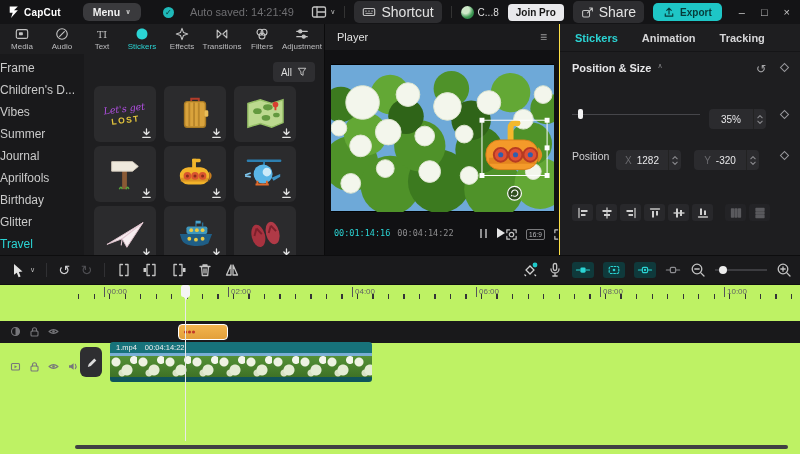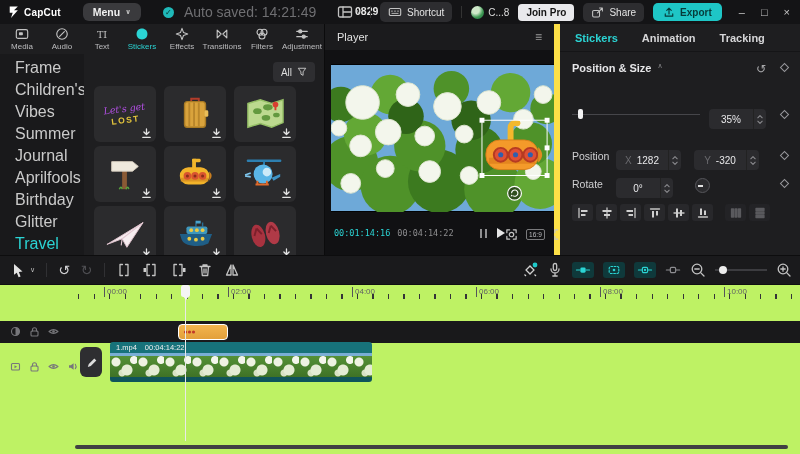--- a/index.html
+++ b/index.html
@@ -11,47 +11,47 @@
 
   
   .titlebar{position:absolute;top:0;left:0;width:800px;height:24px;background:#141416;display:flex;align-items:center}
   .logo{display:flex;align-items:center;gap:4px;padding:0 8px 0 8px}
   .logo .word{font-size:10px;font-weight:bold;color:#fff;letter-spacing:.2px}
   .menu-btn{display:flex;align-items:center;gap:5px;background:#3a3a3d;border:none;color:#f0f0f0;
     font-size:10.5px;font-weight:bold;border-radius:6px;padding:3px 10px;margin-left:14px;font-family:inherit}
   .caret{font-size:7px;color:#bbb}
   .chk{width:11px;height:11px;border-radius:50%;background:#1fb9b9;color:#06302e;font-size:8px;line-height:11px;
     text-align:center;margin-left:22px;font-weight:bold}
-  .autosave{color:#6f6f72;font-size:14px;margin-left:10px}
+  .autosave{color:#6f6f72;font-size:11px;margin-left:16px}
   .scene-num{position:absolute;left:355px;top:5px;font-size:10.5px;font-weight:bold;color:#e8e8e8}
   .tb-right{position:absolute;right:0;top:0;height:24px;display:flex;align-items:center;gap:9px;padding-right:10px}
   .tb-sep{width:1px;height:12px;background:#333}
-  .pill{display:flex;align-items:center;gap:5px;background:#2d2d30;border:none;color:#e3e3e3;font-size:10px;
+  .pill{display:flex;align-items:center;gap:5px;background:#2d2d30;border:none;color:#e3e3e3;font-size:14px;
     border-radius:5px;padding:3px 8px;font-family:inherit}
   .joinpro{background:#e9e9ec;color:#141414;font-weight:bold;font-size:10px;border-radius:4px;padding:3px 8px;border:none;font-family:inherit}
   .export{display:flex;align-items:center;gap:5px;background:#1ec6c6;border:none;color:#063b3a;font-weight:bold;
     font-size:10px;border-radius:5px;padding:3px 10px;font-family:inherit}
   .acct{display:flex;align-items:center;gap:4px;font-size:10px;color:#ddd}
   .avatar{width:13px;height:13px;border-radius:50%;background:radial-gradient(circle at 35% 30%,#cfe9c9 0 30%,#3f9a55 60%,#1d6b3c)}
   .wctl{display:flex;align-items:center;gap:16px;margin-left:8px;color:#c8c8c8;font-size:11px}
 
   
   .left-panel{position:absolute;top:24px;left:0;width:325px;height:231px;background:#1e1e20;border-right:1px solid #0b0b0c}
-  .player-panel{position:absolute;top:24px;left:325px;width:235px;height:231px;background:#111113;border-right:6px solid #fde047}
+  .player-panel{position:absolute;top:24px;left:325px;width:235px;height:231px;background:#111113;border-right:1px solid #fde047}
   .inspector{position:absolute;top:24px;left:560px;width:240px;height:231px;background:#1e1e20}
 
   
   .asset-tabs{display:flex;height:30px;align-items:center;padding-left:2px}
   .atab{width:40px;height:30px;display:flex;flex-direction:column;align-items:center;justify-content:center;gap:1px;
     color:#bdbdbf;font-size:8px}
   .atab svg{width:14px;height:14px}
   .atab.active{color:#2bd4d4}
 
   .cats{position:absolute;top:30px;left:0;width:84px;height:201px;background:#19191b;padding-top:3px}
-  .cat{height:22px;line-height:22px;padding-left:15px;font-size:16px;color:#cacaca;white-space:nowrap;overflow:hidden}
+  .cat{height:22px;line-height:22px;font-size:12px;color:#cacaca;white-space:nowrap;overflow:hidden}
   .cat.active{color:#2bd4d4}
 
   .grid-area{position:absolute;top:30px;left:84px;right:0;bottom:0;overflow:hidden}
   .filter-btn{position:absolute;top:8px;right:9px;height:20px;display:flex;align-items:center;gap:5px;background:#2e2e31;
     border:none;border-radius:4px;color:#ddd;font-size:10px;padding:0 8px;font-family:inherit}
   .grid{position:absolute;top:32px;left:10px;display:grid;grid-template-columns:repeat(3,62px);gap:4px 8px}
   .card{position:relative;width:62px;height:56px;background:#2b2b2d;border-radius:6px;display:flex;align-items:center;justify-content:center;overflow:hidden}
   .card svg.stk{width:46px;height:38px}
   .dl{position:absolute;right:3px;bottom:2px;width:13px;height:13px}
   .dl svg{width:13px;height:13px}
@@ -611,37 +611,20 @@
               <svg width="8" height="13" viewBox="0 0 8 14">
                 <use href="#ic-step"></use>
               </svg>
             </span>
         </div>
         <svg class="kf" style="margin-left:auto">
             <use href="#ic-kf"></use>
           </svg>
       </div>
 
-      <div class="irow" style="top:126px">
-        <span style="color:#cfcfd1;width:42px">Rotate</span>
-        <div style="display:flex;margin-left:2px">
-          <div class="fld" style="width:44px">
-            <span>0°</span>
-          </div>
-          <span class="step">
-              <svg width="8" height="13" viewBox="0 0 8 14">
-                <use href="#ic-step"></use>
-              </svg>
-            </span>
-        </div>
-        <span class="dial" style="margin-left:22px"></span>
-        <svg class="kf" style="margin-left:auto">
-            <use href="#ic-kf"></use>
-          </svg>
-      </div>
 
       <div class="irow alignrow" style="top:152px">
         <button class="abtn">
           <svg class="ic" viewBox="0 0 12 12">
               <path d="M2 1.5v9"></path>
               <rect x="4" y="3" width="6.5" height="2" fill="#cfcfcf" stroke="none"></rect>
               <rect x="4" y="7" width="4.5" height="2" fill="#cfcfcf" stroke="none"></rect>
             </svg>
         </button>
         <button class="abtn">

